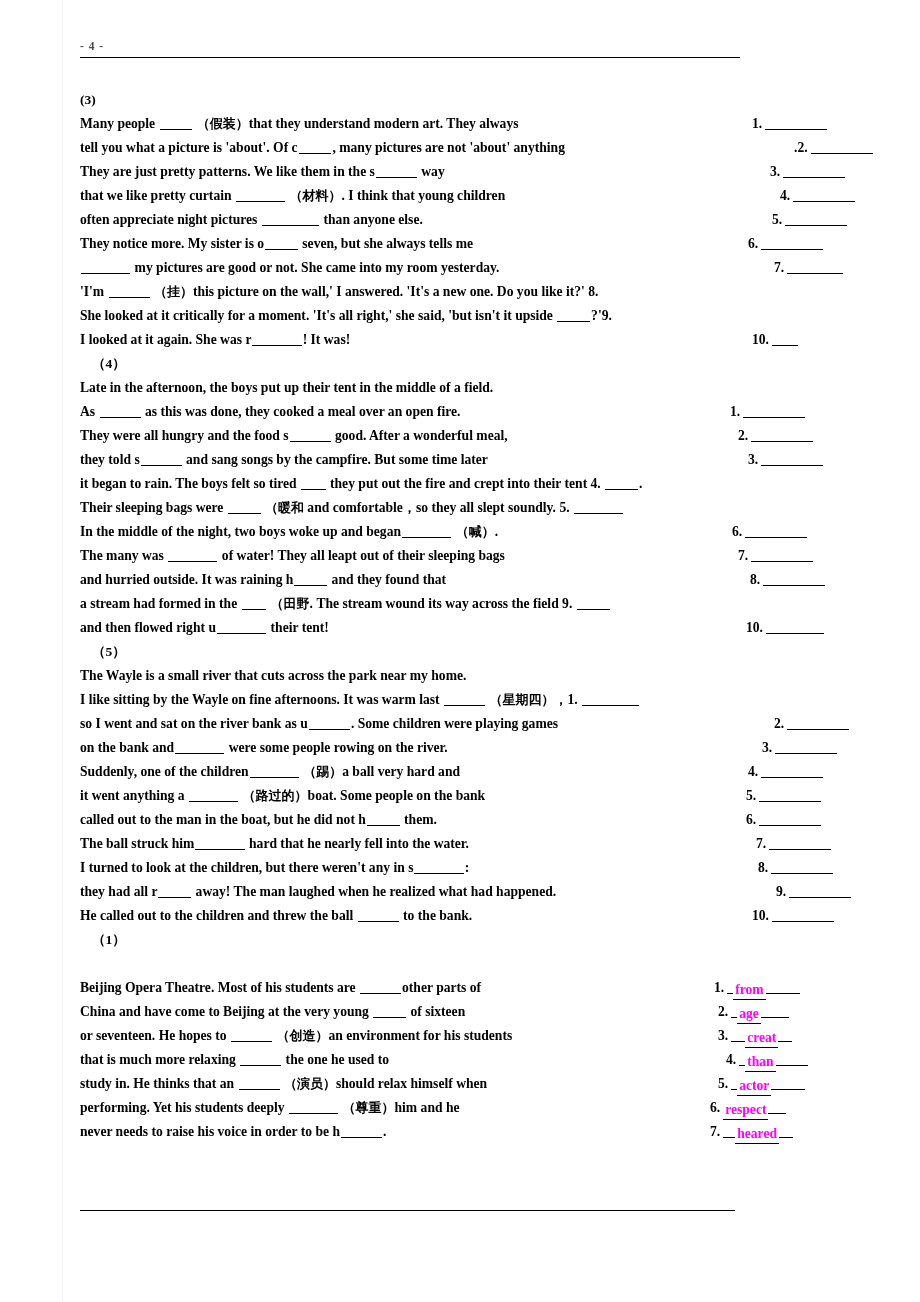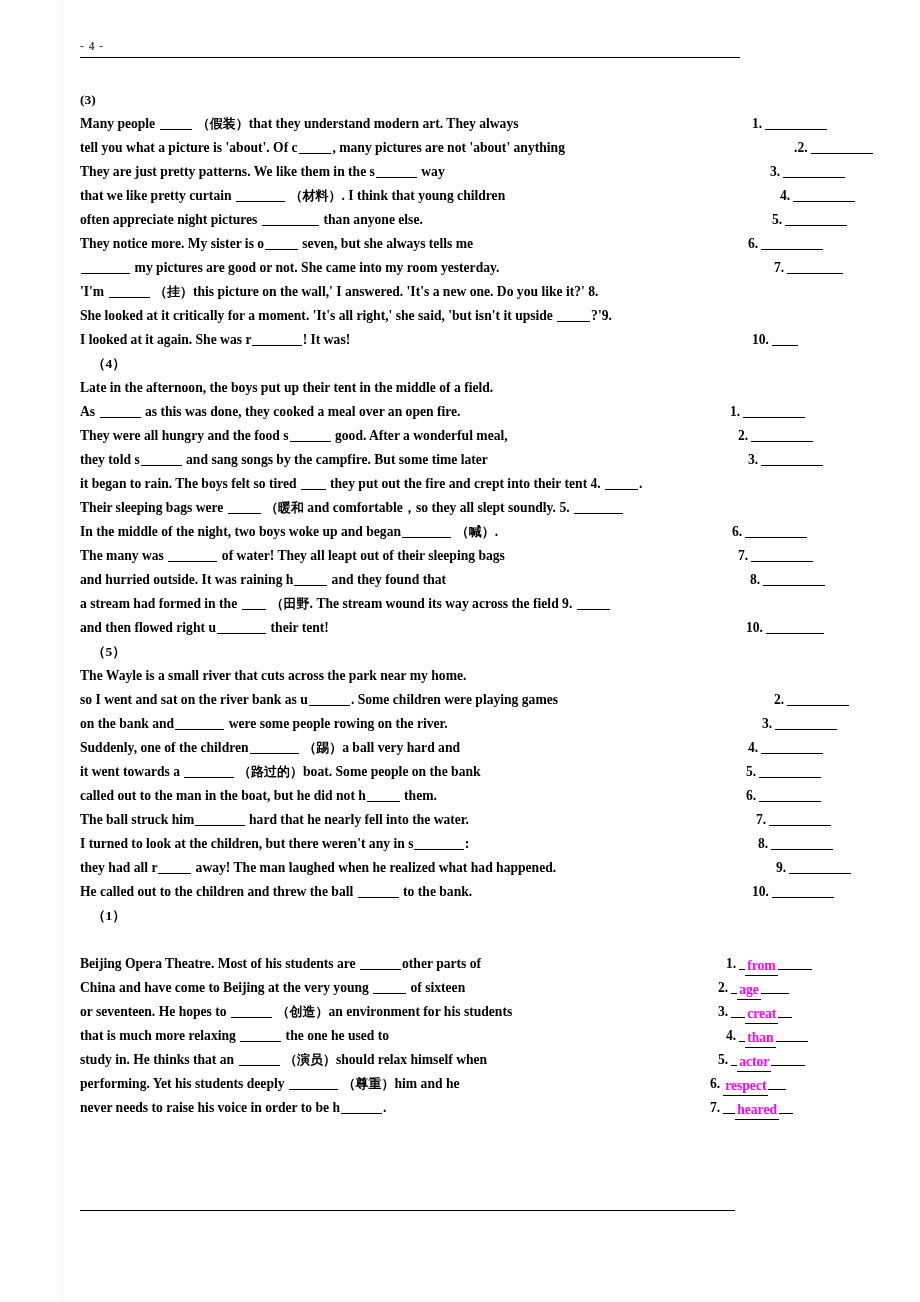--- a/index.html
+++ b/index.html
@@ -159,34 +159,35 @@
         <div class="line"><span class="txt">Their sleeping bags were </span><span class="blank-inline" style="width: 32.8px;"></span><span class="txt"> </span><span class="cjk">（暖和</span><span class="txt"> and comfortable</span><span class="cjk">，</span><span class="txt">so they all slept soundly. 5. </span><span class="blank-inline" style="width: 49.2px;"></span></div>
         <div class="line"><span class="txt">In the middle of the night, two boys woke up and began</span><span class="blank-inline" style="width: 49.2px;"></span><span class="txt"> </span><span class="cjk">（喊）</span><span class="txt">.</span><span class="ans" style="left: 652px;"><span class="num">6.</span><span class="rule" style="width: 62px;"></span></span></div>
         <div class="line"><span class="txt">The many was </span><span class="blank-inline" style="width: 49.2px;"></span><span class="txt"> of water! They all leapt out of their sleeping bags</span><span class="ans" style="left: 658px;"><span class="num">7.</span><span class="rule" style="width: 62px;"></span></span></div>
         <div class="line"><span class="txt">and hurried outside. It was raining h</span><span class="blank-inline" style="width: 32.8px;"></span><span class="txt"> and they found that</span><span class="ans" style="left: 670px;"><span class="num">8.</span><span class="rule" style="width: 62px;"></span></span></div>
         <div class="line"><span class="txt">a stream had formed in the </span><span class="blank-inline" style="width: 24.6px;"></span><span class="txt"> </span><span class="cjk">（田野</span><span class="txt">. The stream wound its way across the field 9. </span><span class="blank-inline" style="width: 32.8px;"></span></div>
         <div class="line"><span class="txt">and then flowed right u</span><span class="blank-inline" style="width: 49.2px;"></span><span class="txt"> their tent!</span><span class="ans" style="left: 666px;"><span class="num">10.</span><span class="rule" style="width: 58px;"></span></span></div>
       </div>
       <div class="section-label indent">（5）</div>
       <div class="passage">
         <div class="line"><span class="txt">The Wayle is a small river that cuts across the park near my home.</span></div>
+        <div class="line"><span class="txt">I like sitting by the Wayle on fine afternoons. It was warm last </span><span class="blank-inline" style="width: 41px;"></span><span class="txt"> </span><span class="cjk">（星期四），</span><span class="txt">1. </span><span class="blank-inline" style="width: 57.4px;"></span></div>
         <div class="line"><span class="txt">so I went and sat on the river bank as u</span><span class="blank-inline" style="width: 41px;"></span><span class="txt">. Some children were playing games</span><span class="ans" style="left: 694px;"><span class="num">2.</span><span class="rule" style="width: 62px;"></span></span></div>
         <div class="line"><span class="txt">on the bank and</span><span class="blank-inline" style="width: 49.2px;"></span><span class="txt"> were some people rowing on the river.</span><span class="ans" style="left: 682px;"><span class="num">3.</span><span class="rule" style="width: 62px;"></span></span></div>
         <div class="line"><span class="txt">Suddenly, one of the children</span><span class="blank-inline" style="width: 49.2px;"></span><span class="txt"> </span><span class="cjk">（踢）</span><span class="txt">a ball very hard and</span><span class="ans" style="left: 668px;"><span class="num">4.</span><span class="rule" style="width: 62px;"></span></span></div>
-        <div class="line"><span class="txt">it went towards a </span><span class="blank-inline" style="width: 49.2px;"></span><span class="txt"> </span><span class="cjk">（路过的）</span><span class="txt">boat. Some people on the bank</span><span class="ans" style="left: 666px;"><span class="num">5.</span><span class="rule" style="width: 62px;"></span></span></div>
+        <div class="line"><span class="txt">it went anything a </span><span class="blank-inline" style="width: 49.2px;"></span><span class="txt"> </span><span class="cjk">（路过的）</span><span class="txt">boat. Some people on the bank</span><span class="ans" style="left: 666px;"><span class="num">5.</span><span class="rule" style="width: 62px;"></span></span></div>
         <div class="line"><span class="txt">called out to the man in the boat, but he did not h</span><span class="blank-inline" style="width: 32.8px;"></span><span class="txt"> them.</span><span class="ans" style="left: 666px;"><span class="num">6.</span><span class="rule" style="width: 62px;"></span></span></div>
         <div class="line"><span class="txt">The ball struck him</span><span class="blank-inline" style="width: 49.2px;"></span><span class="txt"> hard that he nearly fell into the water.</span><span class="ans" style="left: 676px;"><span class="num">7.</span><span class="rule" style="width: 62px;"></span></span></div>
         <div class="line"><span class="txt">I turned to look at the children, but there weren't any in s</span><span class="blank-inline" style="width: 49.2px;"></span><span class="txt">:</span><span class="ans" style="left: 678px;"><span class="num">8.</span><span class="rule" style="width: 62px;"></span></span></div>
         <div class="line"><span class="txt">they had all r</span><span class="blank-inline" style="width: 32.8px;"></span><span class="txt"> away! The man laughed when he realized what had happened.</span><span class="ans" style="left: 696px;"><span class="num">9.</span><span class="rule" style="width: 62px;"></span></span></div>
         <div class="line"><span class="txt">He called out to the children and threw the ball </span><span class="blank-inline" style="width: 41px;"></span><span class="txt"> to the bank.</span><span class="ans" style="left: 672px;"><span class="num">10.</span><span class="rule" style="width: 62px;"></span></span></div>
       </div>
       <div class="section-label indent">（1）</div>
       <div class="spacer-line"></div>
       <div class="passage">
-        <div class="line"><span class="txt">Beijing Opera Theatre. Most of his students are </span><span class="blank-inline" style="width: 41px;"></span><span class="txt">other parts of</span><span class="ans" style="left: 634px; margin-left: 12px;"><span class="num">1.</span><span class="rule" style="width: 6px;"></span><span class="written">from</span><span class="rule" style="width: 34px;"></span></span></div>
+        <div class="line"><span class="txt">Beijing Opera Theatre. Most of his students are </span><span class="blank-inline" style="width: 41px;"></span><span class="txt">other parts of</span><span class="ans" style="left: 634px;"><span class="num">1.</span><span class="rule" style="width: 6px;"></span><span class="written">from</span><span class="rule" style="width: 34px;"></span></span></div>
         <div class="line"><span class="txt">China and have come to Beijing at the very young </span><span class="blank-inline" style="width: 32.8px;"></span><span class="txt"> of sixteen</span><span class="ans" style="left: 638px;"><span class="num">2.</span><span class="rule" style="width: 6px;"></span><span class="written">age</span><span class="rule" style="width: 28px;"></span></span></div>
         <div class="line"><span class="txt">or seventeen. He hopes to </span><span class="blank-inline" style="width: 41px;"></span><span class="txt"> </span><span class="cjk">（创造）</span><span class="txt">an environment for his students</span><span class="ans" style="left: 638px;"><span class="num">3.</span><span class="rule" style="width: 14px;"></span><span class="written">creat</span><span class="rule" style="width: 14px;"></span></span></div>
         <div class="line"><span class="txt">that is much more relaxing </span><span class="blank-inline" style="width: 41px;"></span><span class="txt"> the one he used to</span><span class="ans" style="left: 646px;"><span class="num">4.</span><span class="rule" style="width: 6px;"></span><span class="written">than</span><span class="rule" style="width: 32px;"></span></span></div>
         <div class="line"><span class="txt">study in. He thinks that an </span><span class="blank-inline" style="width: 41px;"></span><span class="txt"> </span><span class="cjk">（演员）</span><span class="txt">should relax himself when</span><span class="ans" style="left: 638px;"><span class="num">5.</span><span class="rule" style="width: 6px;"></span><span class="written">actor</span><span class="rule" style="width: 34px;"></span></span></div>
         <div class="line"><span class="txt">performing. Yet his students deeply </span><span class="blank-inline" style="width: 49.2px;"></span><span class="txt"> </span><span class="cjk">（尊重）</span><span class="txt">him and he</span><span class="ans" style="left: 630px;"><span class="num">6.</span><span class="written">respect</span><span class="rule" style="width: 18px;"></span></span></div>
         <div class="line"><span class="txt">never needs to raise his voice in order to be h</span><span class="blank-inline" style="width: 41px;"></span><span class="txt">.</span><span class="ans" style="left: 630px;"><span class="num">7.</span><span class="rule" style="width: 12px;"></span><span class="written">heared</span><span class="rule" style="width: 14px;"></span></span></div>
       </div>
     </div>
   <div class="bottom-rule"></div>
 </div>

